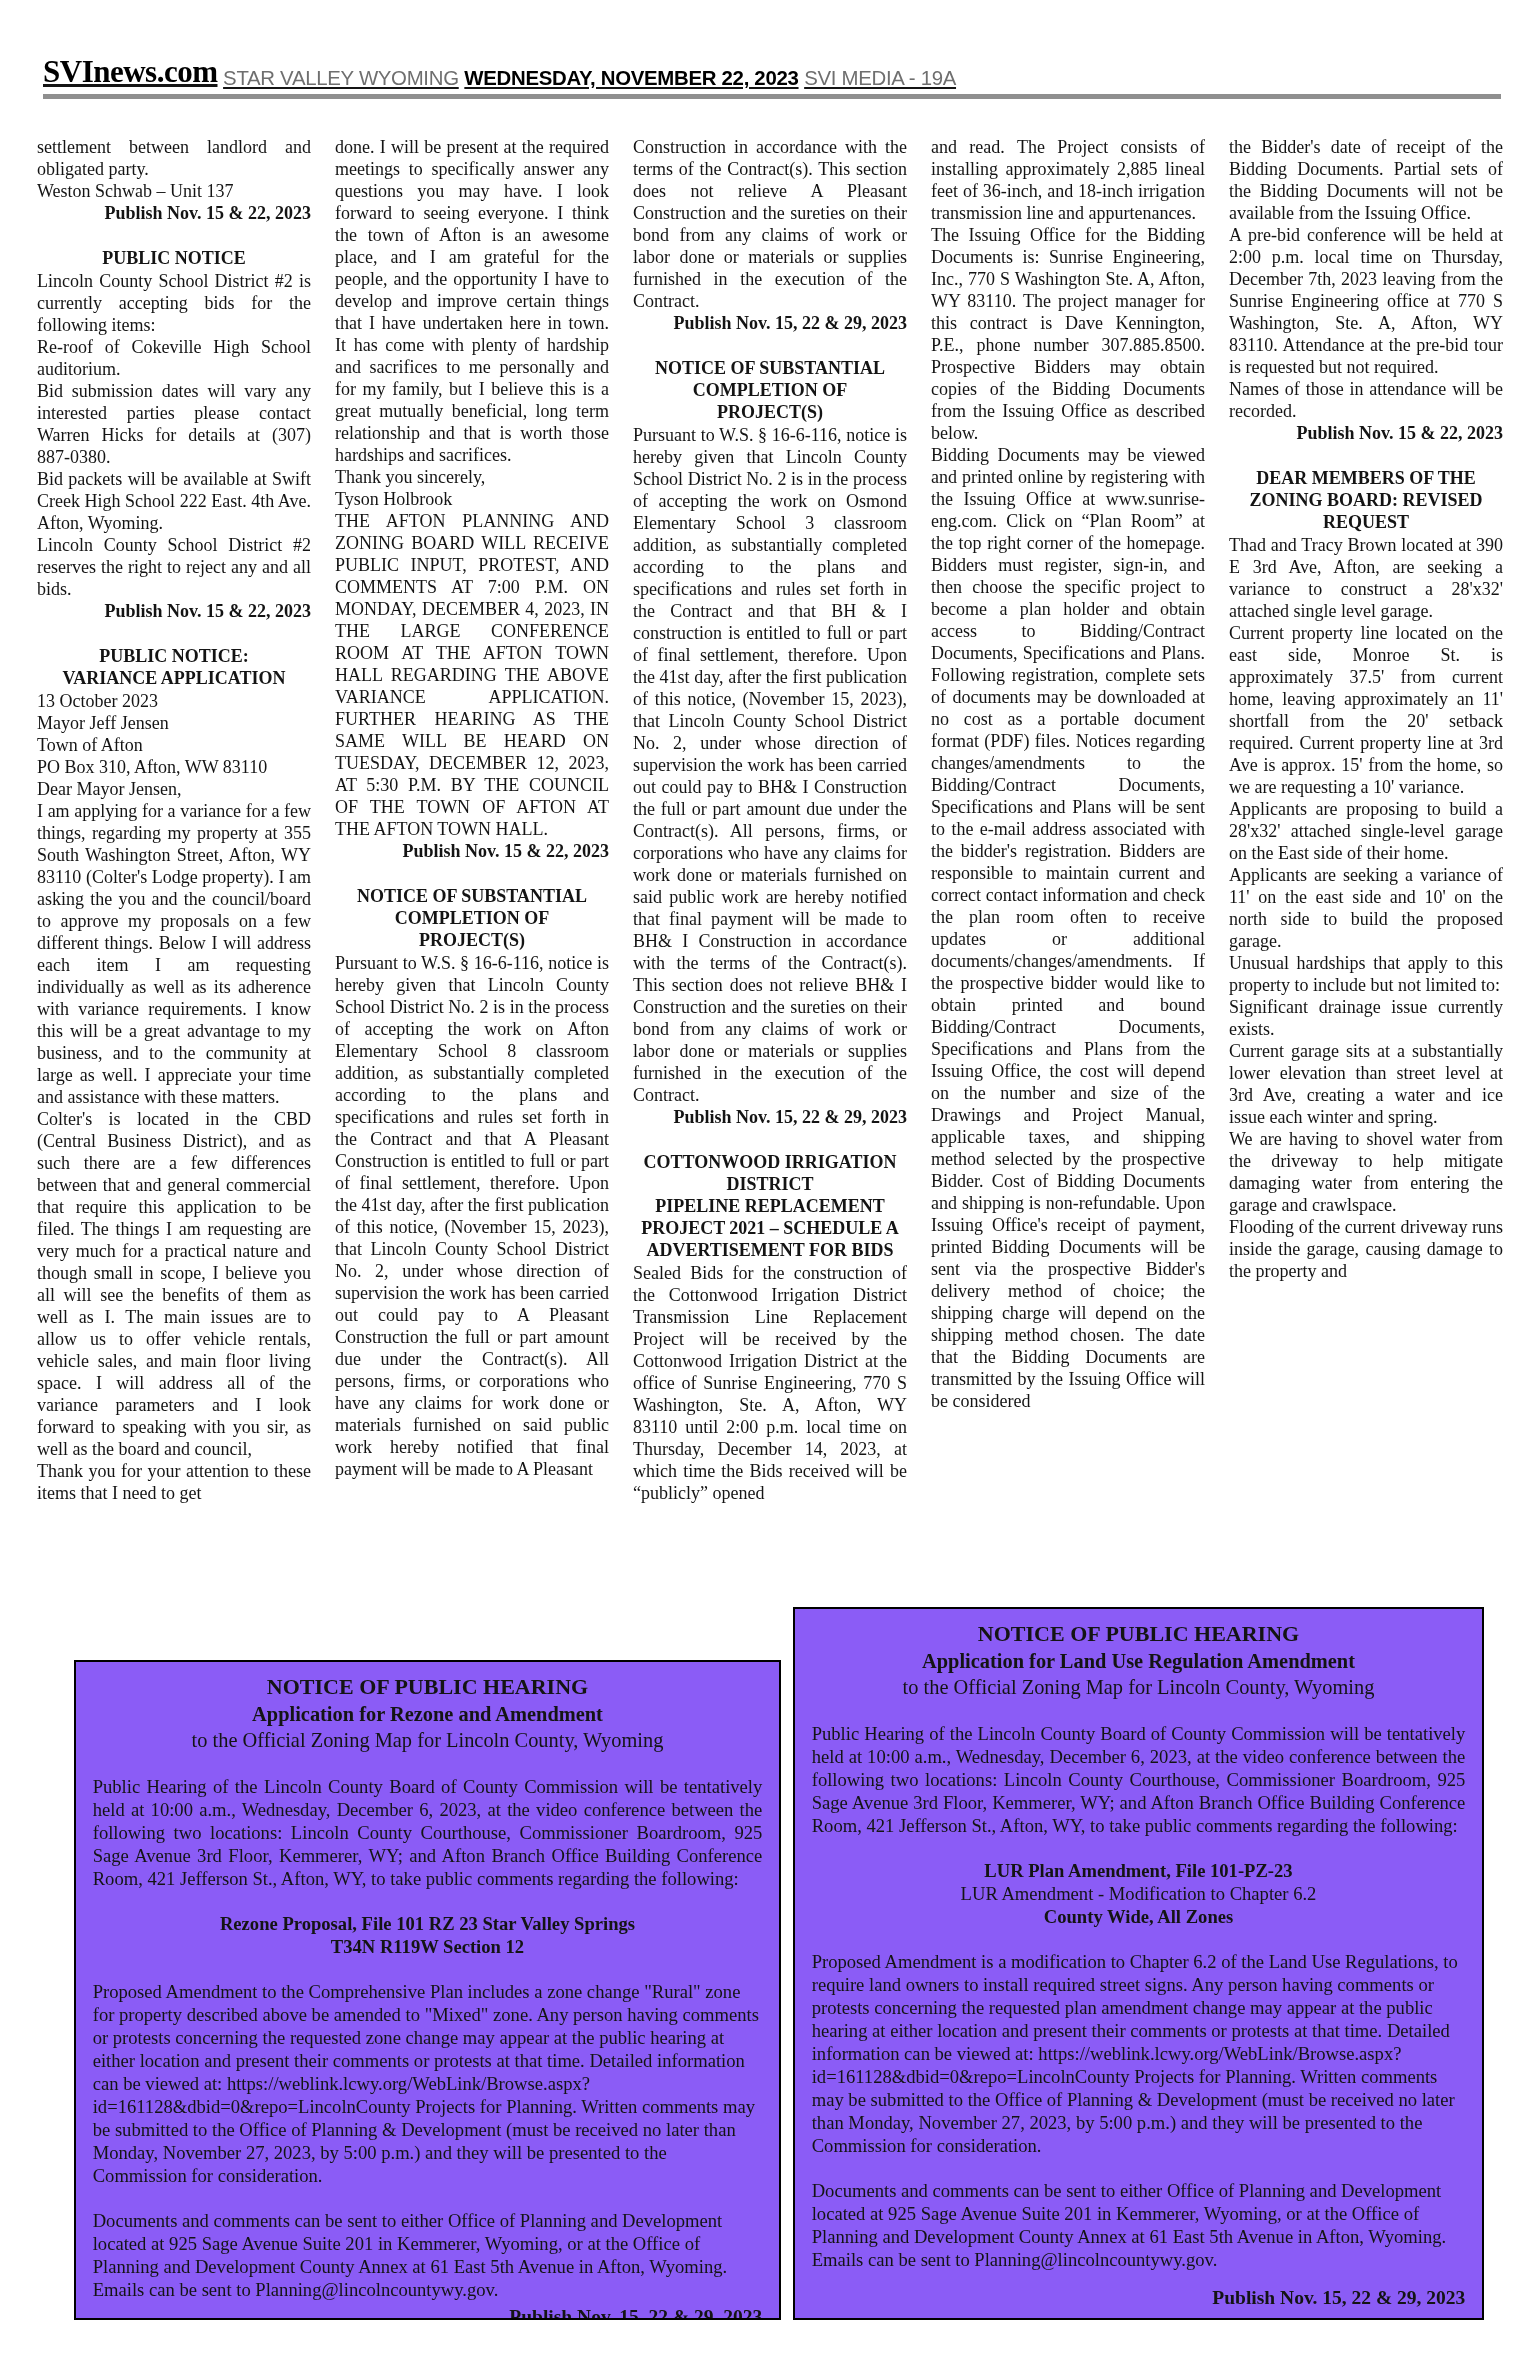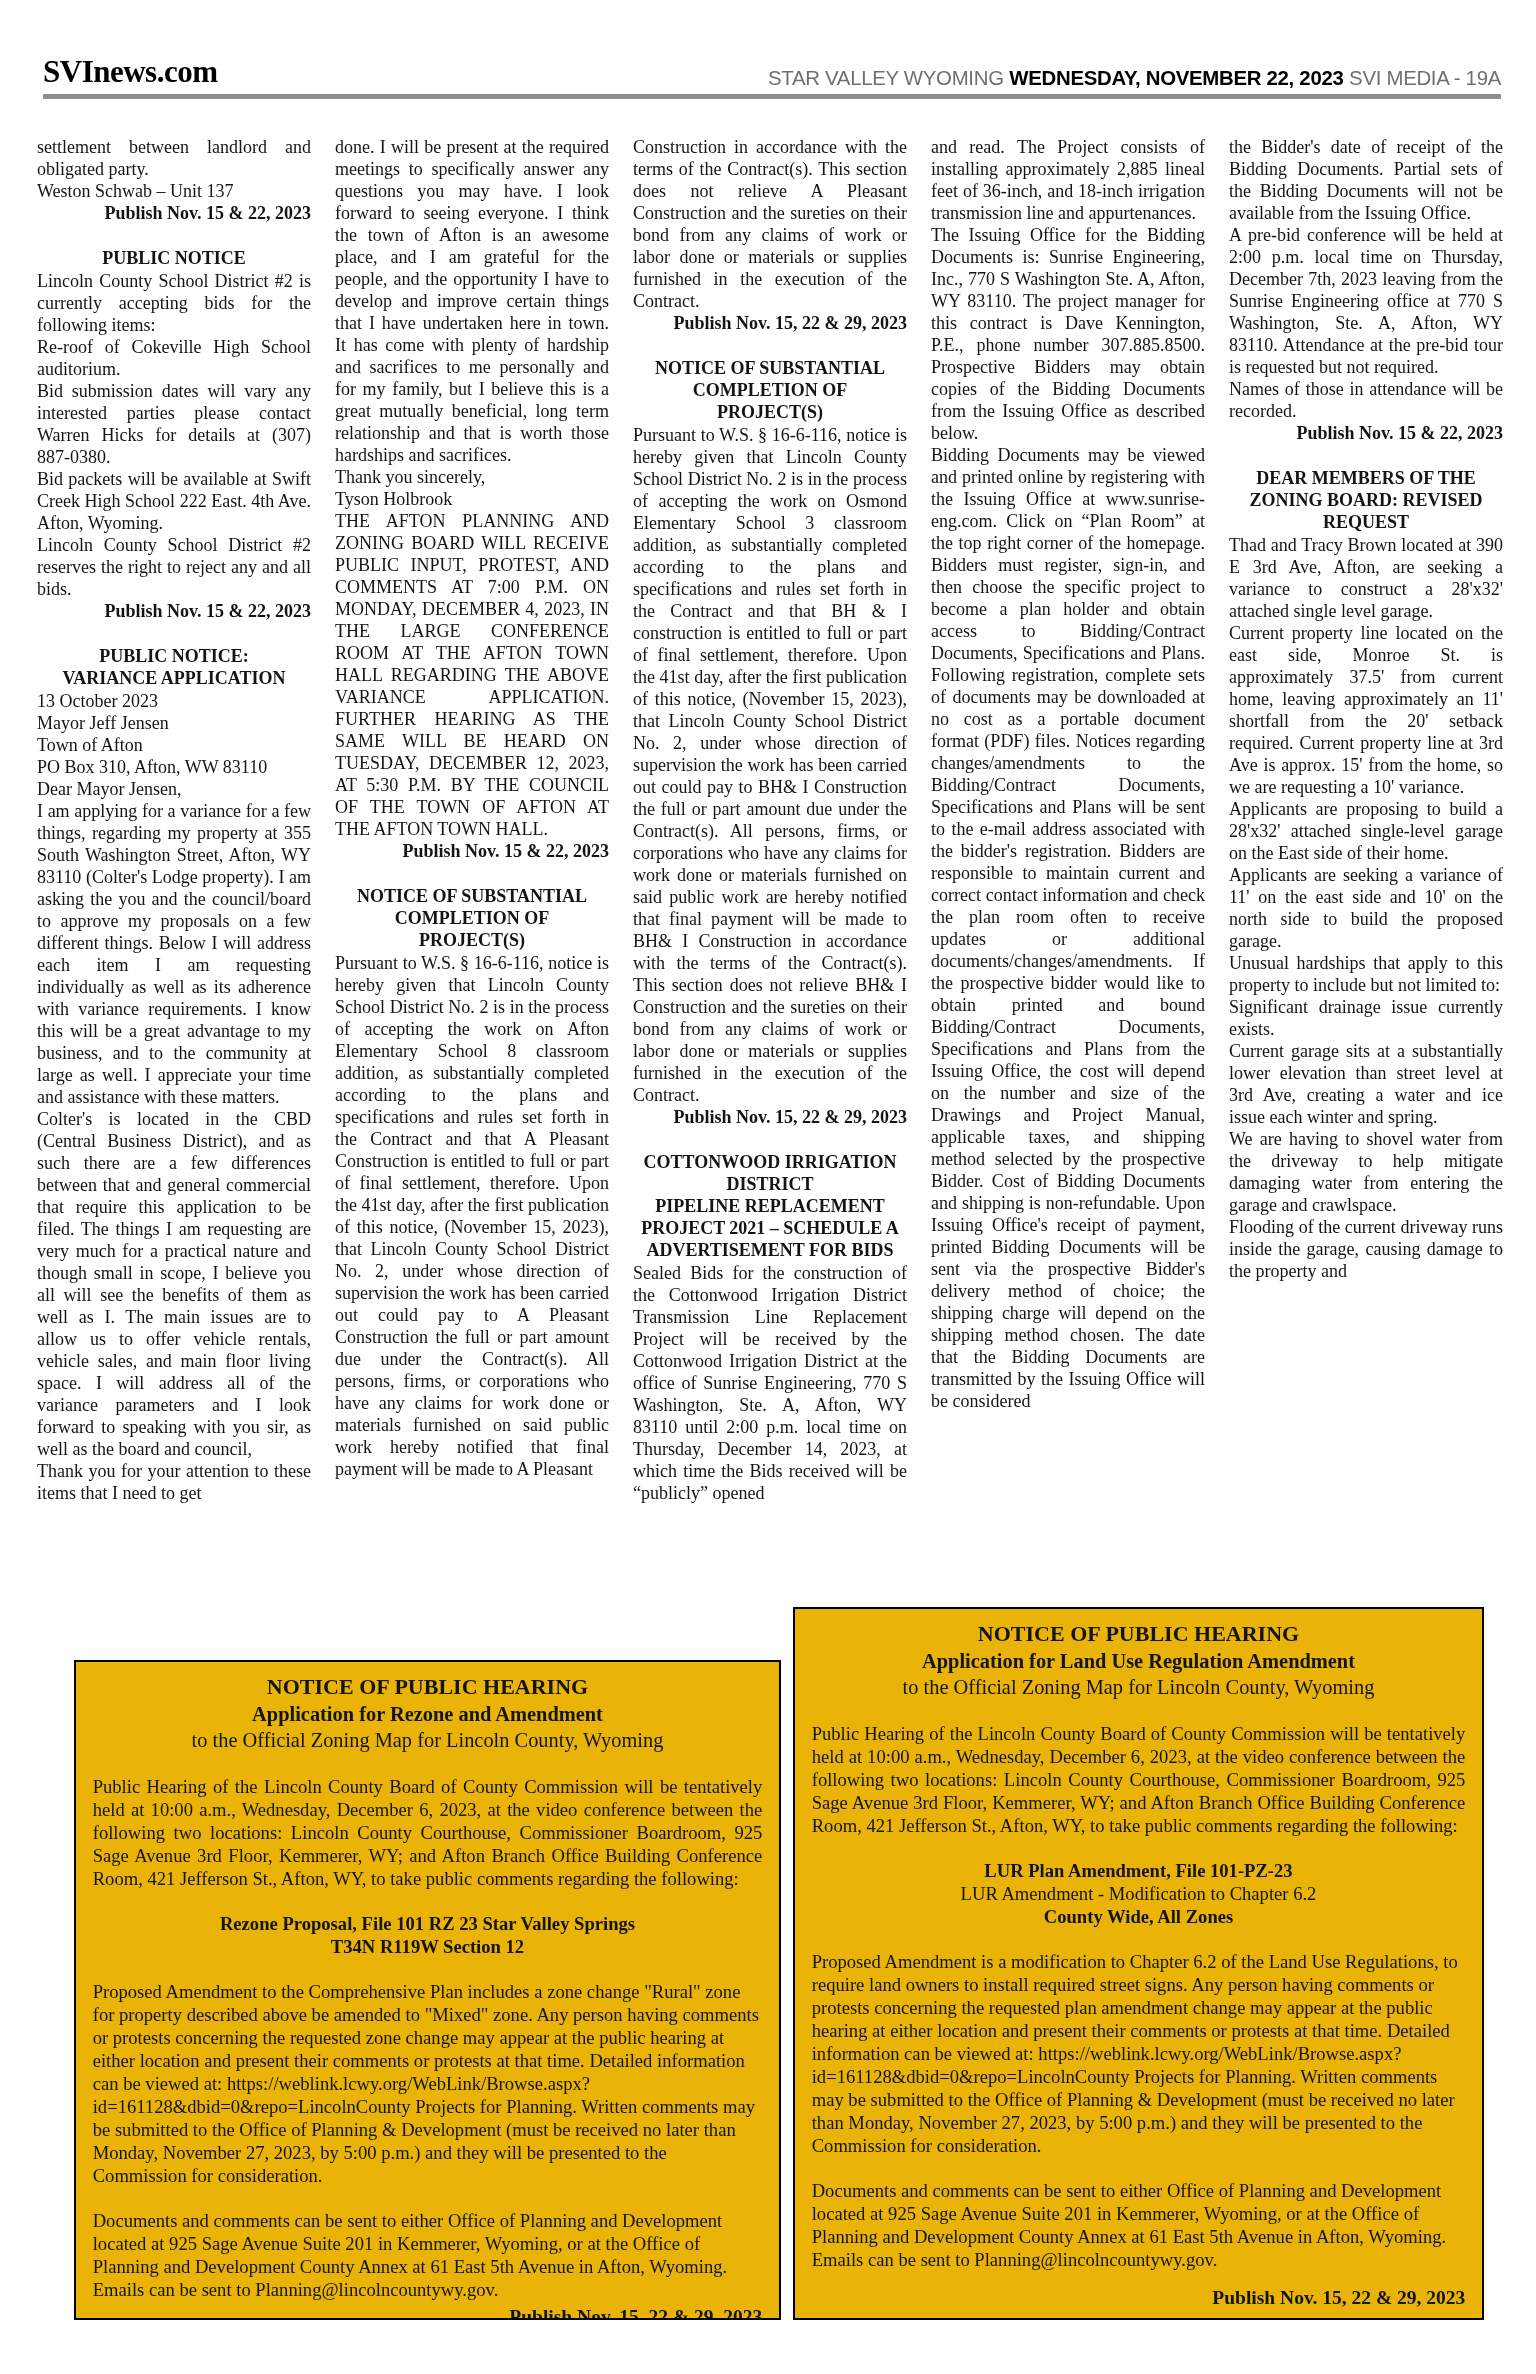--- a/index.html
+++ b/index.html
@@ -1,35 +1,35 @@
 <!DOCTYPE html>
 <html style="font-size:15px"><head>
 <meta charset="utf-8">
 <style>
   html,body{margin:0;padding:0;background:#e8e8e8;}
   .page{position:relative;width:1536px;height:2375px;background:#ffffff;color:#141414;
         font-family:"Liberation Serif","DejaVu Serif",serif;overflow:hidden;margin:0 auto;}
   
   .masthead{position:absolute;top:54px;left:43px;right:35px;display:flex;
-            justify-content:space-between;align-items:flex-end;}
+            justify-content:flex-start;align-items:flex-end;text-decoration:underline;}
   .site{font-weight:bold;font-size:31px;letter-spacing:-0.5px;color:#000;}
   .mh-right{font-family:"Liberation Sans","DejaVu Sans",sans-serif;font-size:20.4px;
             letter-spacing:-0.3px;color:#6f6f6f;white-space:nowrap;}
   .mh-right .bold{color:#000;font-weight:bold;}
   .mh-right span{margin-left:5.6px;}
   .rule{position:absolute;top:94px;left:43px;right:35px;height:4.6px;background:#8f8f8f;}
   
   .columns{position:absolute;top:136px;left:37px;width:1466px;height:1480px;
            display:flex;gap:24px;overflow:hidden;}
   .col{flex:1 1 0;min-width:0;font-size:18px;line-height:22px;text-align:justify;}
   .col p{margin:0;}
   .col p.h{font-weight:bold;text-align:center;white-space:pre-line;margin:23px 0 0.9px;}
   .col p.pub{font-weight:bold;text-align:right;}
   
-  .box{position:absolute;border:2.8px solid #000;background:#eab308;box-sizing:border-box;
+  .box{position:absolute;border:2.8px solid #000;background:#8b5cf6;box-sizing:border-box;
        padding:11px 16.7px 9.3px;display:flex;flex-direction:column;font-size:18.6px;
        line-height:23px;overflow:hidden;}
   .box-left{left:74px;top:1660px;width:707px;height:660px;}
   .box-right{left:793px;top:1607px;width:691px;height:713px;}
   .box .t1{text-align:center;font-weight:bold;font-size:22px;line-height:28px;}
   .box .t2{text-align:center;font-weight:bold;font-size:20.4px;line-height:26px;}
   .box .t3{text-align:center;font-size:20.4px;line-height:26px;}
   .box .bhear{margin:22px 0 0;text-align:justify;}
   .box .bsub{text-align:center;font-weight:bold;margin:0;}
   .box .bsub.first{margin-top:22px;}

